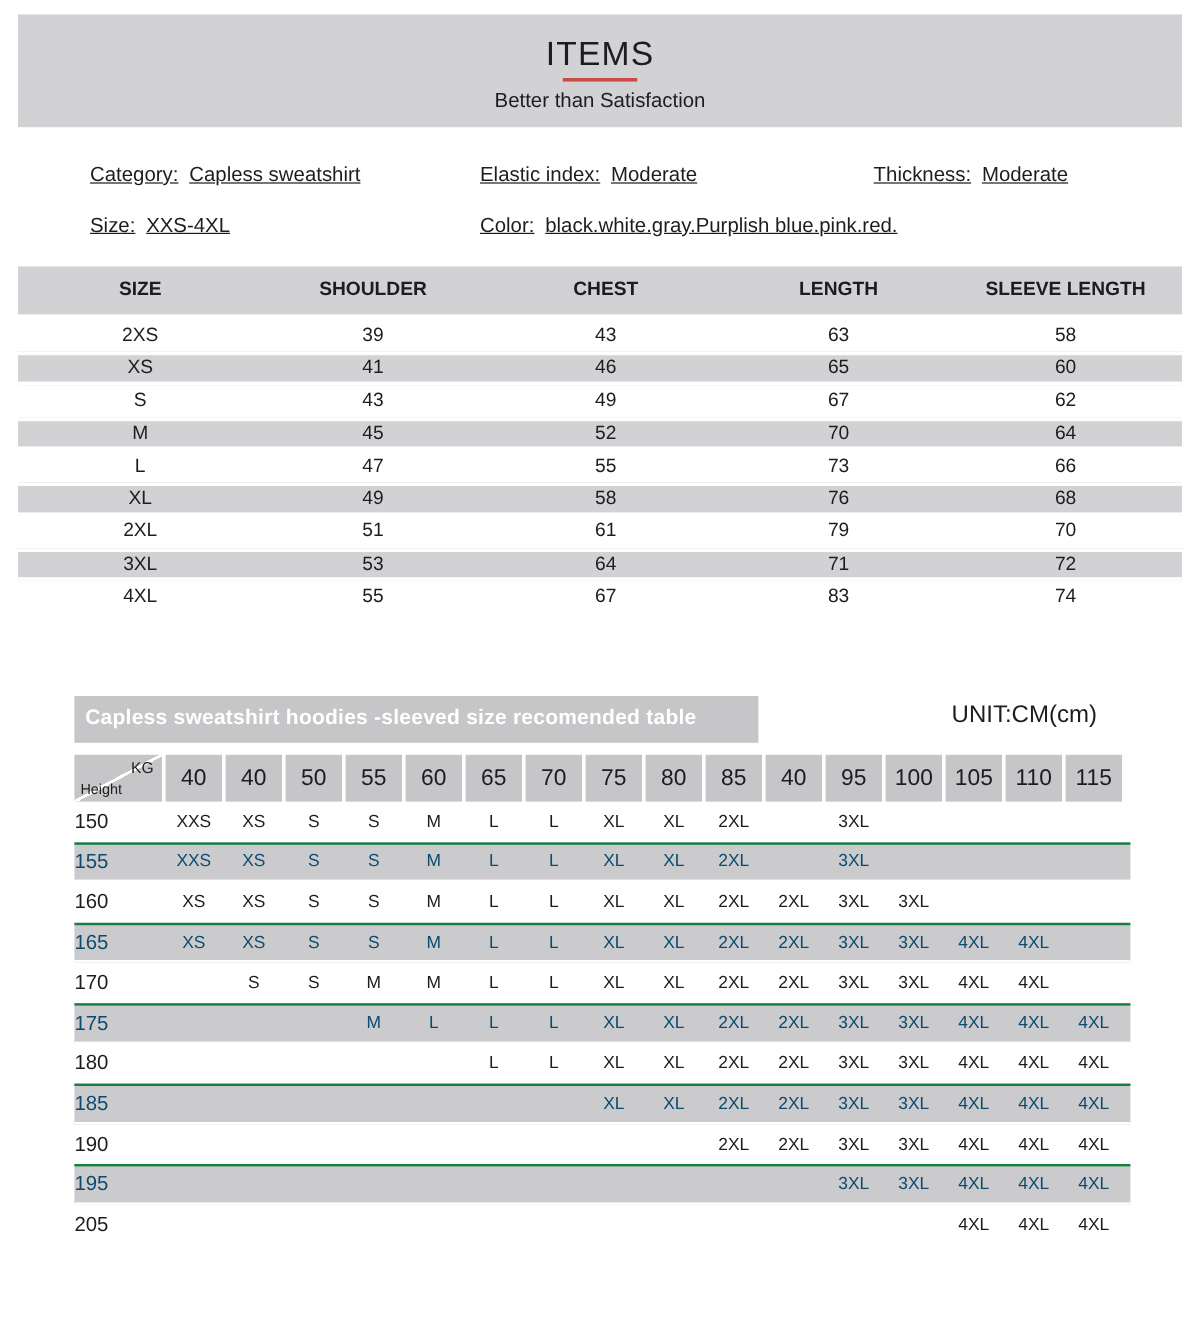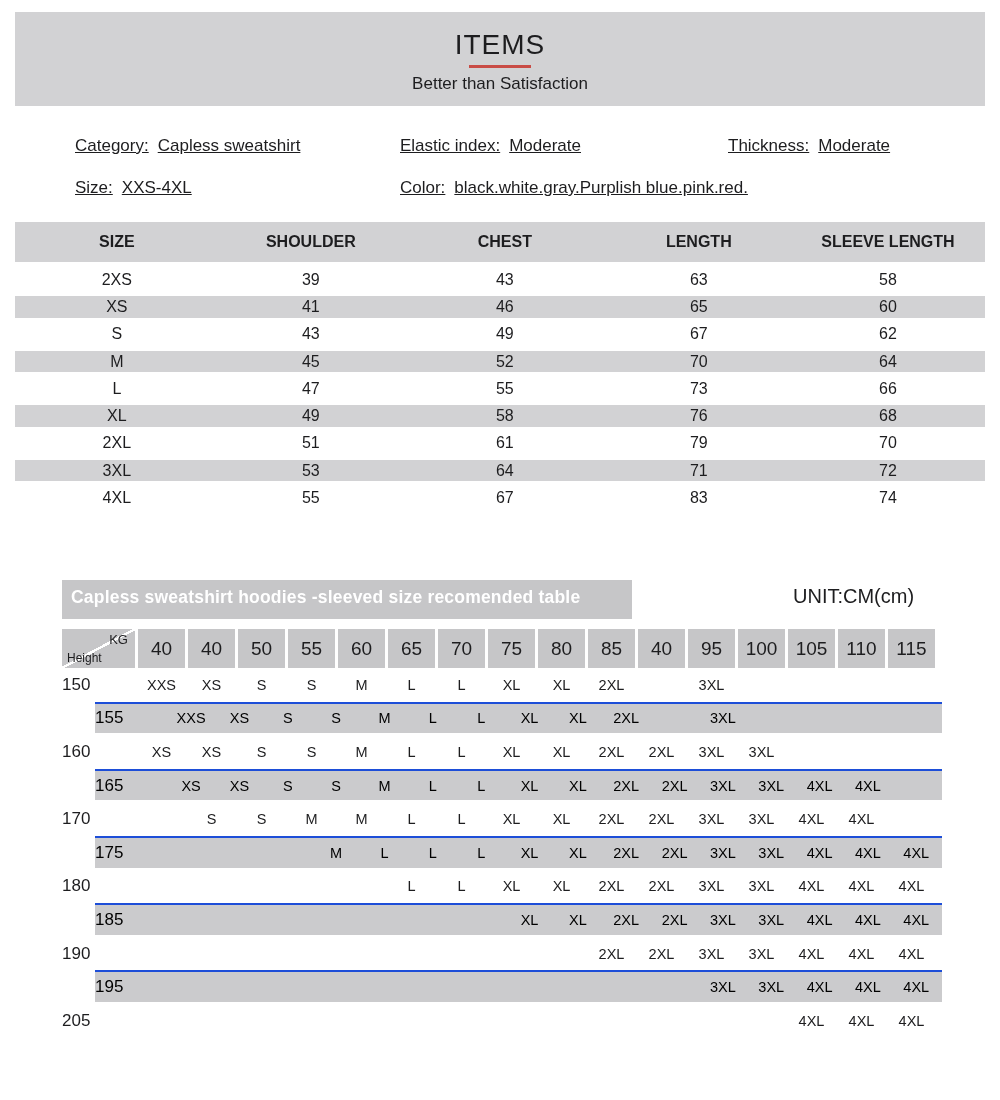--- a/index.html
+++ b/index.html
@@ -42,21 +42,21 @@
   .rec-header{display:flex;height:39px;}
   .corner{position:relative;width:73px;margin-right:3px;background-color:var(--header-gray);
           background-image:linear-gradient(to bottom right,
             rgba(0,0,0,0) calc(50% - 1.2px), #fff calc(50% - 1.2px),
             #fff calc(50% + 1.2px), rgba(0,0,0,0) calc(50% + 1.2px));}
   .corner .kg{position:absolute;top:3px;right:7px;font-size:13px;}
   .corner .ht{position:absolute;bottom:3px;left:5px;font-size:12px;}
   .w-cell{width:47px;margin-right:3px;background:var(--header-gray);
           display:flex;align-items:center;justify-content:center;font-size:19px;text-align:right;}
   .r-row{display:flex;align-items:center;height:33.6px;font-size:14.5px;box-sizing:border-box;}
-  .r-row.gray{background:var(--row-gray);color:#000000;border-top:2px solid #1d4ed8;border-bottom:2px solid #fff;margin-left:33px;}
+  .r-row.gray{background:var(--row-gray);color:#0c4a6e;border-top:2px solid #15803d;border-bottom:2px solid #fff;}
   .h-cell{width:73px;margin-right:3px;text-align:left;font-size:17px;}
   .v-cell{width:47px;margin-right:3px;text-align:center;}
 </style>
 </head>
 <body>
 
 <div class="page">
 
   <header class="banner">
     <h1>ITEMS</h1>

